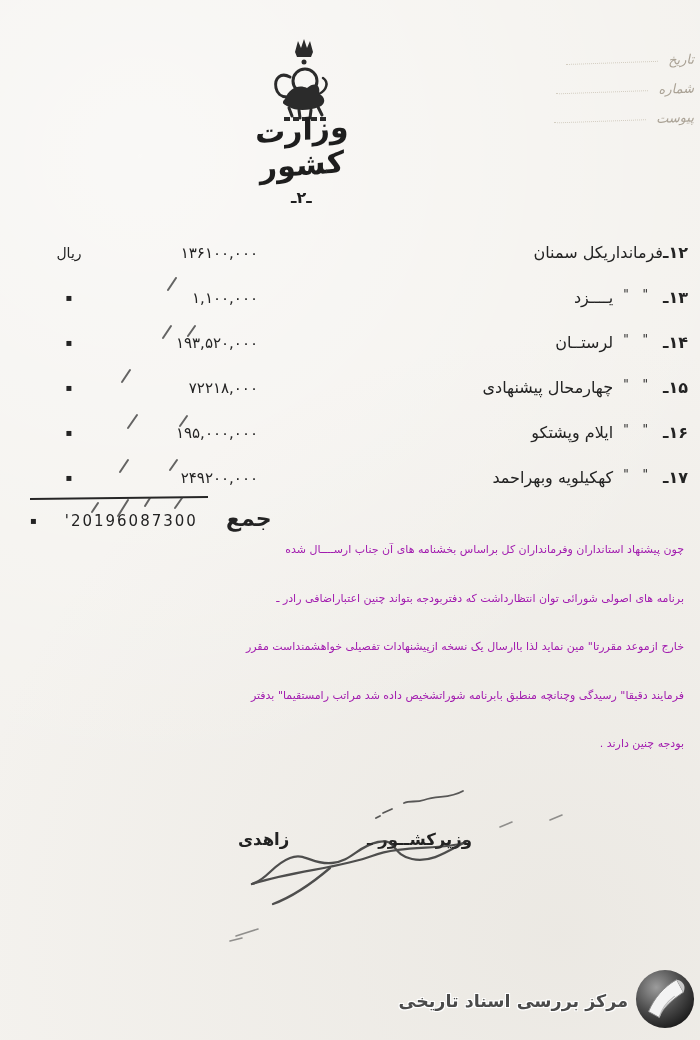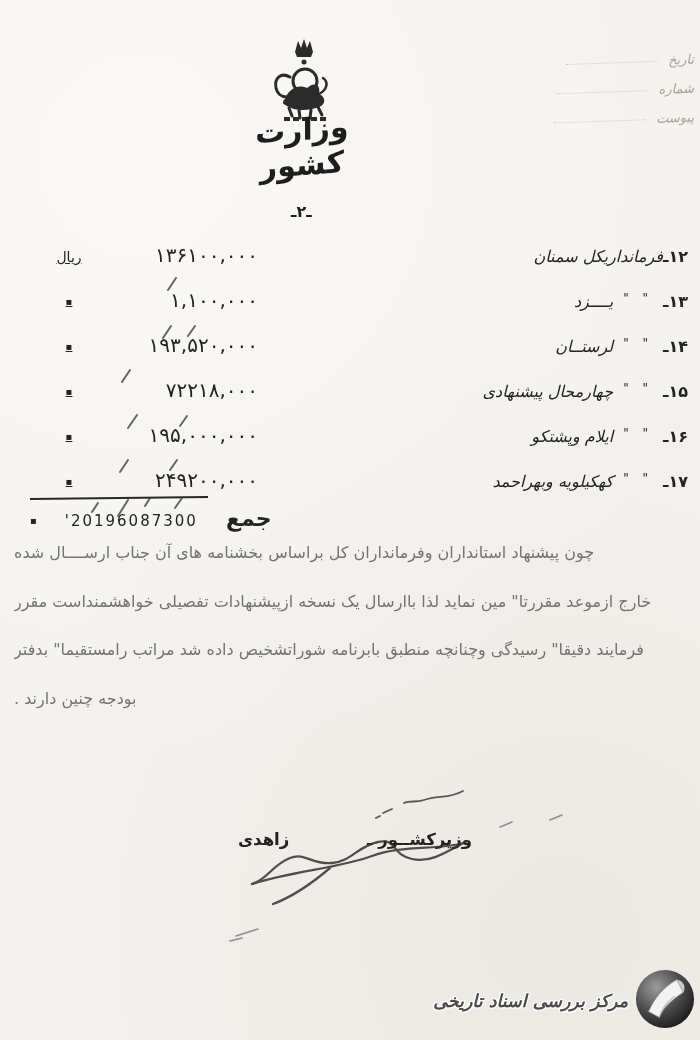--- a/index.html
+++ b/index.html
@@ -20,52 +20,52 @@
   .lh-trace{width:92px;height:1px;border-bottom:1px dotted #d3cdc1;}
 
   
   #emblem{position:absolute;left:264px;top:36px;}
   #ministry{
     position:absolute;left:224px;top:112px;width:156px;text-align:center;
     font-size:30px;font-weight:bold;color:#1e1e1e;
     transform:rotate(-4deg) skewX(-4deg);letter-spacing:1px;
   }
 
-  #pagenum{position:absolute;left:291px;top:202px;font-size:16px;font-weight:bold;letter-spacing:2px;color:#1e1e1e;}
+  #pagenum{position:absolute;left:291px;top:188px;font-size:16px;font-weight:bold;letter-spacing:2px;color:#1e1e1e;}
 
   
   #table{position:absolute;top:243px;left:30px;right:12px;}
   .trow{display:flex;direction:rtl;align-items:baseline;height:28px;margin-bottom:17px;font-size:16px;}
   .cell-no{font-weight:bold;white-space:nowrap;}
   .cell-ditto{font-size:12px;letter-spacing:5px;margin:0 10px;position:relative;top:-5px;color:#1f1f1f;}
-  .cell-name{white-space:nowrap;letter-spacing:.5px;font-style:italic;}
+  .cell-name{white-space:nowrap;letter-spacing:.5px;}
   .spacer{flex:1;}
-  .cell-amount{width:150px;text-align:right;direction:ltr;letter-spacing:2px;font-size:20px;white-space:nowrap;}
-  .cell-unit{width:78px;text-align:center;font-size:14px;text-decoration:underline;}
+  .cell-amount{width:150px;text-align:right;direction:ltr;letter-spacing:2px;font-size:15px;white-space:nowrap;}
+  .cell-unit{width:78px;text-align:center;font-size:14px;}
   .unit-ditto{font-size:10px;position:relative;top:-2px;}
 
   #total-line{position:absolute;top:497px;left:30px;width:178px;border-top:2px solid #262626;transform:rotate(-.6deg);}
   #total-row{position:absolute;top:506px;left:30px;right:12px;display:flex;direction:rtl;align-items:baseline;gap:28px;font-size:15px;}
   #total-spacer{width:418px;}
   #total-label{font-size:22px;font-weight:bold;}
   #total-amount-wrap{direction:ltr;letter-spacing:2px;white-space:nowrap;}
 
   
   #body-text{position:absolute;top:543px;left:14px;right:16px;direction:rtl;overflow:hidden;}
-  .bline{height:48.5px;text-align:left;white-space:nowrap;font-size:16px;color:#737373;letter-spacing:.3px;}
+  .bline{height:48.5px;text-align:right;white-space:nowrap;font-size:11px;color:#a21caf;letter-spacing:.3px;}
 
   
   #signature-line{position:absolute;top:830px;left:238px;width:234px;display:flex;direction:rtl;justify-content:space-between;font-size:16.5px;font-weight:bold;color:#222;}
 
   
   #ink{position:absolute;left:0;top:0;pointer-events:none;}
 
   
   #watermark{position:absolute;right:4px;bottom:6px;display:flex;align-items:center;gap:6px;}
-  .wm-text{text-align:center;direction:rtl;line-height:1.15;font-style:italic;}
+  .wm-text{text-align:center;direction:rtl;line-height:1.15;}
   .wm-fa{
     font-size:17.5px;font-weight:bold;color:#4b4b4b;letter-spacing:.5px;
     text-shadow:-1px -1px 0 #fff,1px -1px 0 #fff,-1px 1px 0 #fff,1px 1px 0 #fff,0 0 3px #fff;
   }
   .wm-en{
     direction:ltr;font-size:17.5px;font-weight:bold;color:#525252;letter-spacing:.5px;
     text-shadow:-1px -1px 0 #fff,1px -1px 0 #fff,-1px 1px 0 #fff,1px 1px 0 #fff,0 0 3px #fff;
   }
 </style>
 </head>
@@ -158,20 +158,21 @@
   <div id="total-line"></div>
   <div id="total-row">
     <span id="total-spacer"></span>
     <span id="total-label">جمع</span>
     <span id="total-amount-wrap"><span>'</span><span>20196087300</span></span>
     <span class="unit-ditto">▪</span>
   </div>
 
   <div id="body-text">
     <div class="bline">چون پیشنهاد استانداران وفرمانداران کل براساس بخشنامه های آن جناب ارســــال شده</div>
+    <div class="bline">برنامه های اصولی شورائی توان انتظارداشت که دفتربودجه بتواند چنین اعتباراضافی رادر ـ</div>
     <div class="bline">خارج ازموعد مقررتا" مین نماید لذا باارسال یک نسخه ازپیشنهادات تفصیلی خواهشمنداست مقرر</div>
     <div class="bline">فرمایند دقیقا" رسیدگی وچنانچه منطبق بابرنامه شوراتشخیص داده شد مراتب رامستقیما" بدفتر</div>
     <div class="bline">بودجه چنین دارند .</div>
   </div>
 
   <div id="signature-line">
     <span>وزیرکشــور ـ</span>
     <span>زاهدی</span>
   </div>
 

